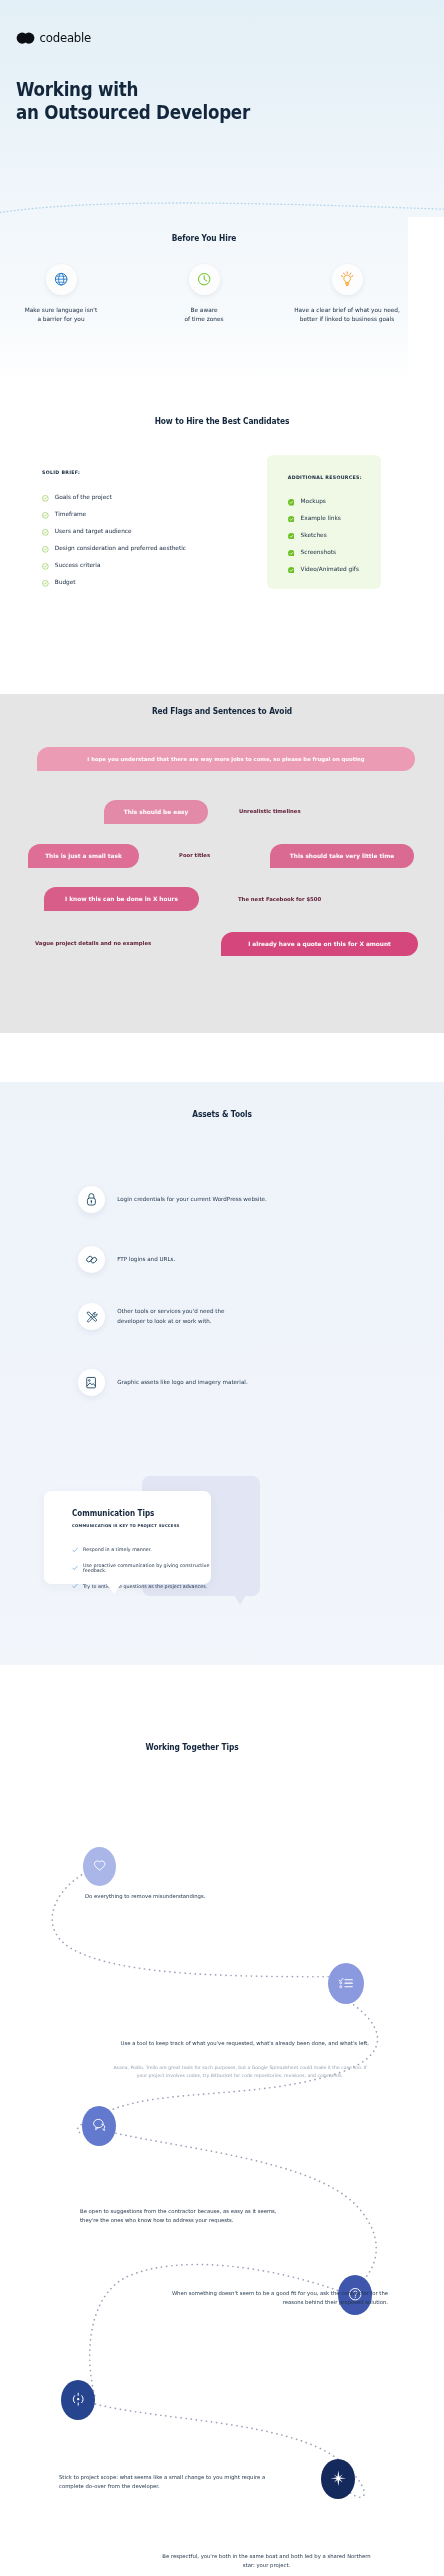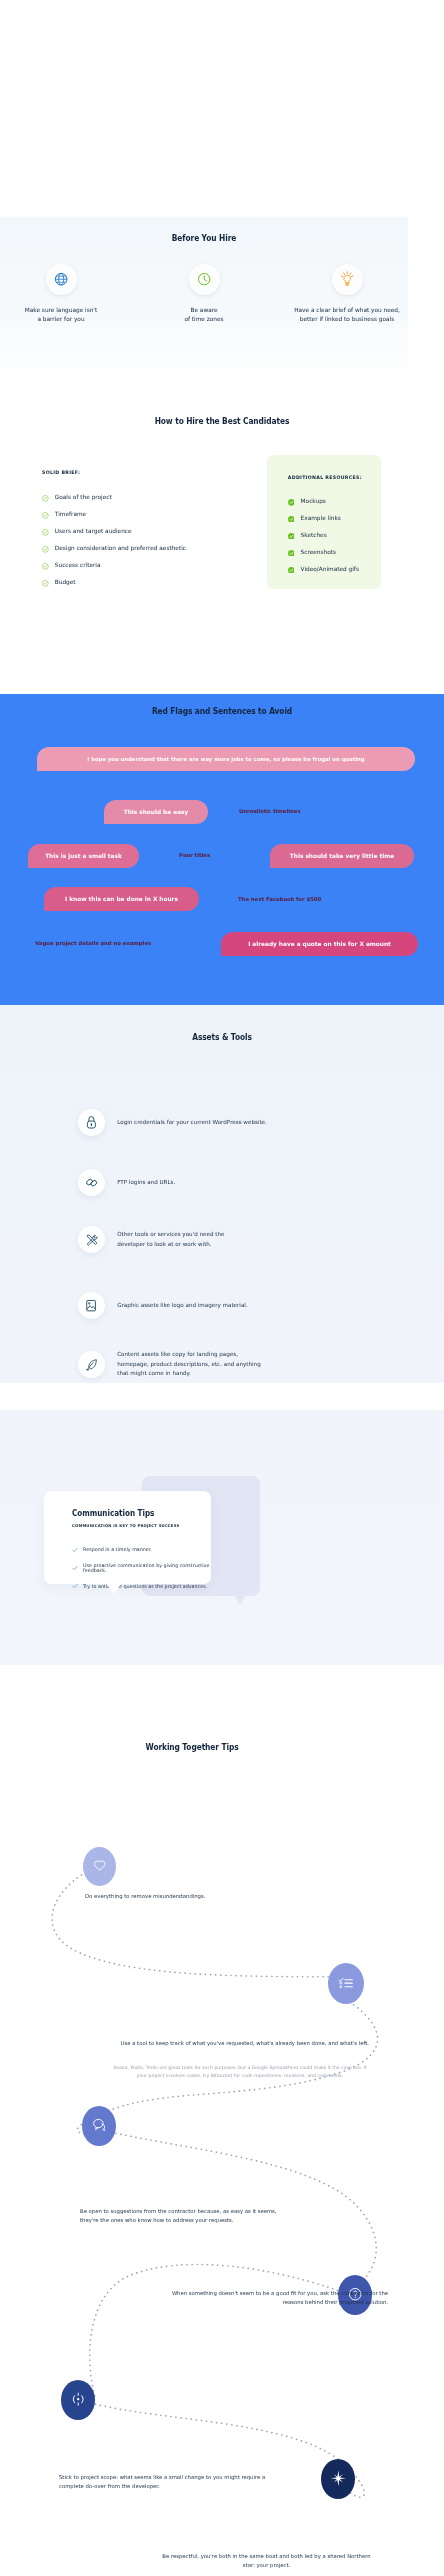--- a/index.html
+++ b/index.html
@@ -64,36 +64,36 @@
   .chk-ring { width:6.7px; height:6.7px; flex:0 0 6.7px; }
   .chk-lbl { font-size:5.8px; color:#16293f; font-family:"DejaVu Sans", sans-serif; }
   .res-box {
     width:114px; margin-left:2.8px; background:#f0f9e6; border-radius:6.1px;
     padding:20px 0 16.7px 21px; align-self:flex-start; margin-top:-15.5px;
   }
   .res-box .kicker { margin-bottom:18px; }
   .chk-solid { width:6.7px; height:6.7px; flex:0 0 6.7px; }
 
   
-  .flags { position:absolute; left:0; top:694px; width:444px; height:339px; background:#3b82f6; }
+  .flags { position:absolute; left:0; top:694px; width:444px; height:339px; background:#e5e5e5; }
   .flags .section-title { margin-top:12.2px; }
   .pill {
     position:absolute; color:#ffffff; font-size:5.3px; font-weight:bold;
     font-family:"DejaVu Sans", sans-serif; display:flex; align-items:center;
     justify-content:center; text-align:center; padding:0 9px;
     border-radius:12.2px 12.2px 12.2px 0;
   }
   .plain {
     position:absolute; color:#5d1a35; font-size:5.3px; font-weight:bold;
     font-family:"DejaVu Sans", sans-serif; white-space:nowrap;
   }
 
   
   .assets {
-    position:absolute; left:0; top:1005px; width:444px; height:378px;
+    position:absolute; left:0; top:1082px; width:444px; height:378px;
     background:linear-gradient(180deg,#eef2f9 0%,#eff3fa 50%,#f1f4fa 100%);
   }
   .assets .section-title { margin-top:27px; }
   .arow { display:flex; align-items:center; gap:12.2px; padding-left:78px; }
   .aicon {
     width:27px; height:27px; flex:0 0 27px; border-radius:50%; background:#fff;
     box-shadow:0 2.2px 6.7px rgba(40,70,110,.08);
     display:flex; align-items:center; justify-content:center;
   }
   .atext { font-size:5.6px; line-height:1.7; color:#1e3248; font-family:"DejaVu Sans", sans-serif; }
@@ -147,20 +147,40 @@
   .footer {
     position:absolute; left:0; bottom:14.4px; width:444px; text-align:center;
     font-size:3.6px; color:#b9c2cd; font-family:"DejaVu Sans", sans-serif;
   }
 </style>
 </head>
 <body>
 
 <div class="page">
 
+  <div class="hero">
+    <div class="logo-row">
+      <span class="logo-mark">
+        <svg width="19" height="12.2" viewBox="0 0 34 22">
+          <circle cx="11" cy="11" r="10" fill="#0b0f14"></circle>
+          <circle cx="23" cy="11" r="10" fill="#0b0f14"></circle>
+          <path d="M11 1 A10 10 0 0 0 11 21 A7 7 0 0 1 11 1 Z" fill="#e4f0f7"></path>
+          <path d="M23 21 A10 10 0 0 0 23 1 A7 7 0 0 1 23 21 Z" fill="#e4f0f7"></path>
+        </svg>
+      </span>
+      <span class="logo-word">codeable</span>
+    </div>
+    <div class="hero-title">
+      <div>Working with</div>
+      <div>an Outsourced Developer</div>
+    </div>
+    <svg class="hero-divider" viewBox="0 0 800 40" preserveAspectRatio="none">
+      <path d="M0 30 C 160 6, 420 10, 800 24" stroke="#b6d6ea" stroke-width="2.4" fill="none" stroke-dasharray="1.5 5" stroke-linecap="round"></path>
+    </svg>
+  </div>
 
   <div class="before">
     <div class="section-title">Before You Hire</div>
     <div class="before-cols">
       <div class="bcol">
         <div class="bicon">
           <svg width="14.4" height="14.4" viewBox="0 0 26 26">
             <circle cx="13" cy="13" r="10.5" fill="none" stroke="#1470c4" stroke-width="1.7"></circle>
             <ellipse cx="13" cy="13" rx="4.6" ry="10.5" fill="none" stroke="#1470c4" stroke-width="1.5"></ellipse>
             <line x1="2.5" y1="13" x2="23.5" y2="13" stroke="#1470c4" stroke-width="1.5"></line>

